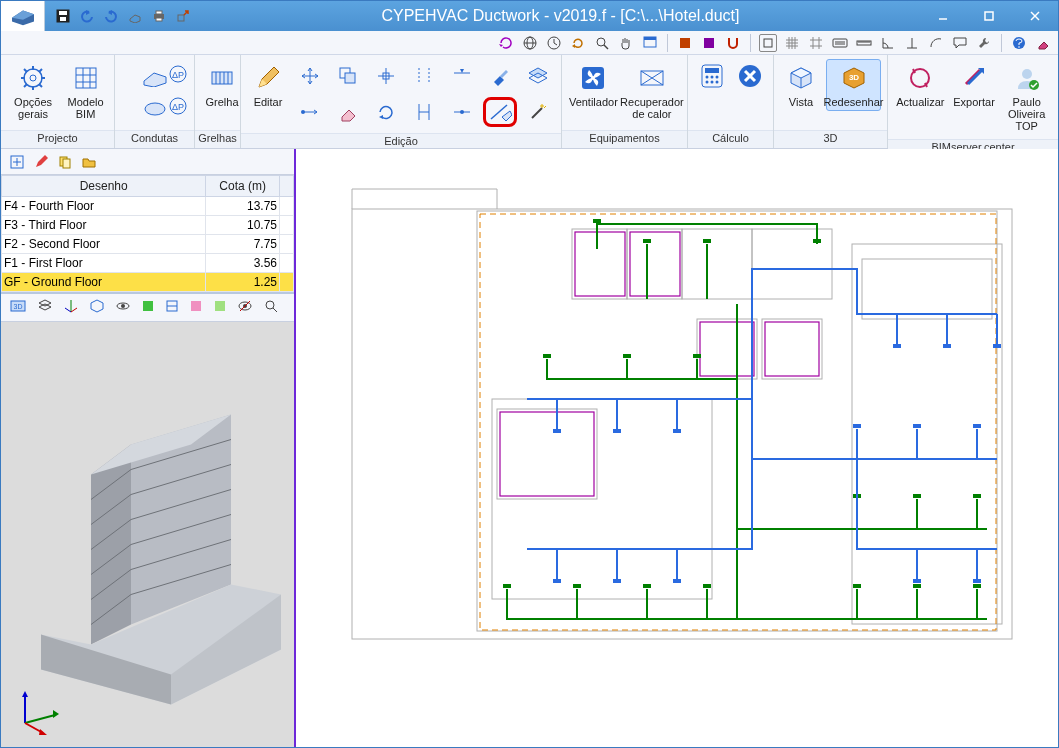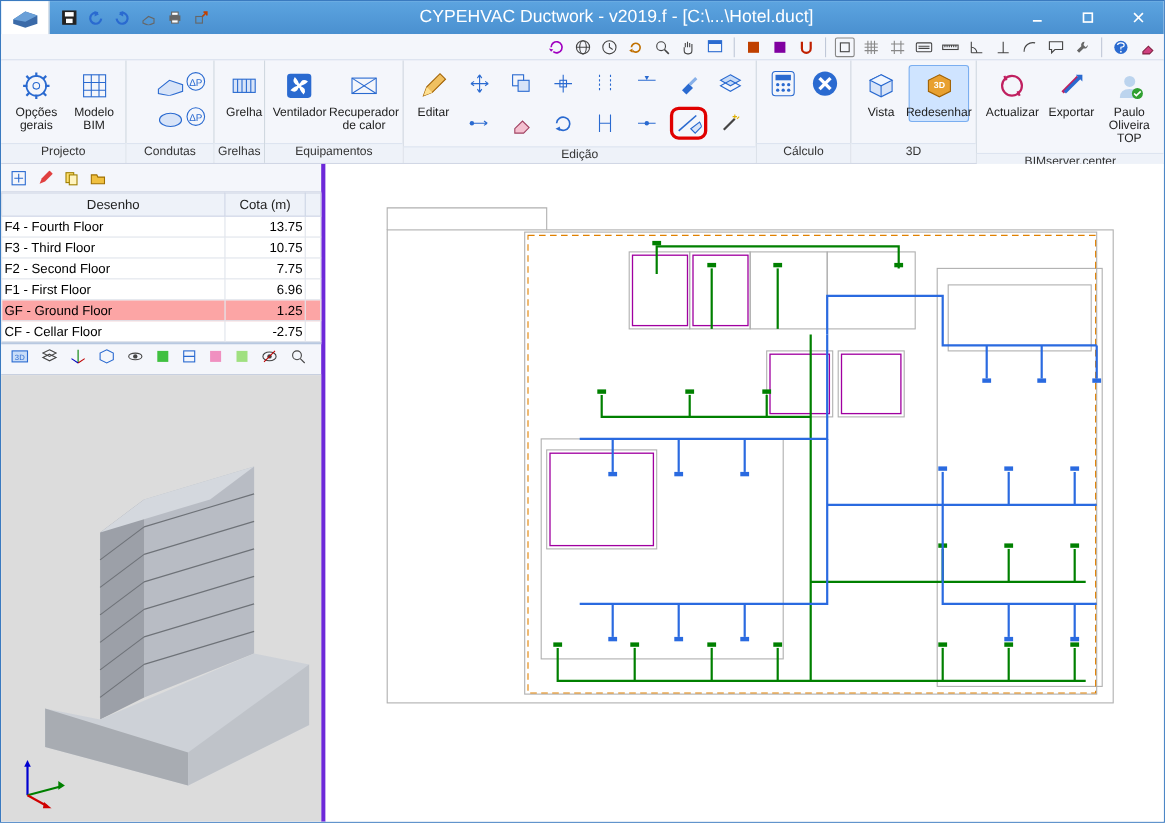--- a/index.html
+++ b/index.html
@@ -29,29 +29,29 @@
             font-size:11px; color:#222; text-align:center; padding:2px 4px; border:1px solid transparent;
             border-radius:3px; cursor:pointer; line-height:1.1; min-width:42px; }
   .bigbtn .ico { height:32px; display:flex; align-items:center; justify-content:center; margin-bottom:2px; }
   .smgrid { display:grid; grid-template-rows:repeat(2,32px); grid-auto-flow:column; gap:4px; padding-top:2px; }
   .smbtn { width:34px;height:30px; display:flex;align-items:center;justify-content:center; border:1px solid transparent; border-radius:3px; cursor:pointer;}
   .highlight-red { border:3px solid #e00000 !important; border-radius:8px; }
   .active-blue { background:#cfe4ff !important; border:1px solid #7aaef0 !important; }
 
   
   .main { display:flex; height: calc(748px - 30px - 24px - 94px - 2px); }
-  .sidepanel { width:295px; border-right:4px solid #6d28d9; display:flex; flex-direction:column; background:#f4f6fb; }
+  .sidepanel { width:295px; border-right:2px solid #6d28d9; display:flex; flex-direction:column; background:#f4f6fb; }
   .sp-toolbar { height:26px; border-bottom:1px solid #c8d0e0; display:flex; align-items:center; gap:8px; padding:0 8px;}
   .sp-toolbar span{width:16px;height:16px;cursor:pointer;display:inline-flex;align-items:center;justify-content:center;}
   .table-wrap { border-bottom:2px solid #b8c8e0; background:#fff; }
   table { width:100%; border-collapse:collapse; font-size:12px; }
   th { background:#eef2f9; border:1px solid #cdd5e5; padding:3px 6px; font-weight:normal; color:#222;}
   td { border:1px solid #e0e4ec; padding:2px 2px; }
   td.num { text-align:right; }
-  tr.sel td { background:#fca5a5; }
+  tr.sel td { background:#fde047; }
   .sp-toolbar2 { height:28px; border-bottom:1px solid #c8d0e0; display:flex; align-items:center; gap:10px; padding:0 8px;}
   .viewer3d { flex:1; background:#dcdcdc; position:relative; }
   .canvas { flex:1; background:#fff; position:relative; overflow:hidden; }
 
   .axis-gizmo { position:absolute; left:12px; bottom:12px; }
 </style>
 </head>
 <body>
 
 <div class="titlebar">
@@ -324,46 +324,20 @@
               <rect x="4" y="8" width="20" height="12" fill="#d8e4f8" stroke="#2a6ad0"></rect>
               <path d="M8 8v12M12 8v12M16 8v12M20 8v12" stroke="#2a6ad0"></path>
             </svg>
           </div>
         <span>Grelha</span>
       </div>
     </div>
     <div class="label">Grelhas</div>
   </div>
 
-  <div class="ribbon-group" style="width:126px">
-    <div class="buttons">
-      <div class="bigbtn">
-        <div class="ico">
-            <svg width="28" height="28">
-              <rect x="3" y="3" width="22" height="22" rx="3" fill="#2a6ad0"></rect>
-              <circle cx="14" cy="14" r="2" fill="#fff"></circle>
-              <path d="M14 14 Q16 6 22 10 Q18 14 14 14 M14 14 Q22 16 18 22 Q14 18 14 14 M14 14 Q12 22 6 18 Q10 14 14 14 M14 14 Q6 12 10 6 Q14 10 14 14" fill="#fff"></path>
-            </svg>
-          </div>
-        <span>Ventilador</span>
-      </div>
-      <div class="bigbtn" style="width:68px">
-        <div class="ico">
-            <svg width="28" height="28">
-              <rect x="3" y="7" width="22" height="14" fill="none" stroke="#2a6ad0"></rect>
-              <line x1="3" y1="7" x2="25" y2="21" stroke="#2a6ad0"></line>
-              <line x1="3" y1="21" x2="25" y2="7" stroke="#2a6ad0"></line>
-            </svg>
-          </div>
-        <span>Recuperador de calor</span>
-      </div>
-    </div>
-    <div class="label">Equipamentos</div>
-  </div>
-
   <div class="ribbon-group" style="flex:1">
     <div class="buttons">
       <div class="bigbtn">
         <div class="ico">
             <svg width="28" height="28">
               <path d="M5 23l3-8L20 3l5 5L13 20z" fill="#f0c060" stroke="#a06000"></path>
               <path d="M5 23l3-8 5 5z" fill="#ffe090"></path>
             </svg>
           </div>
         <span>Editar</span>
@@ -448,20 +422,46 @@
           </span>
         <span class="smbtn">
             <svg width="22" height="22">
               <line x1="5" y1="17" x2="15" y2="7" stroke="#444" stroke-width="2"></line>
               <path d="M15 3v4M13 5h4M17 7l2-2" stroke="#e0b000"></path>
             </svg>
           </span>
       </div>
     </div>
     <div class="label">Edição</div>
+  </div>
+
+  <div class="ribbon-group" style="width:126px">
+    <div class="buttons">
+      <div class="bigbtn">
+        <div class="ico">
+            <svg width="28" height="28">
+              <rect x="3" y="3" width="22" height="22" rx="3" fill="#2a6ad0"></rect>
+              <circle cx="14" cy="14" r="2" fill="#fff"></circle>
+              <path d="M14 14 Q16 6 22 10 Q18 14 14 14 M14 14 Q22 16 18 22 Q14 18 14 14 M14 14 Q12 22 6 18 Q10 14 14 14 M14 14 Q6 12 10 6 Q14 10 14 14" fill="#fff"></path>
+            </svg>
+          </div>
+        <span>Ventilador</span>
+      </div>
+      <div class="bigbtn" style="width:68px">
+        <div class="ico">
+            <svg width="28" height="28">
+              <rect x="3" y="7" width="22" height="14" fill="none" stroke="#2a6ad0"></rect>
+              <line x1="3" y1="7" x2="25" y2="21" stroke="#2a6ad0"></line>
+              <line x1="3" y1="21" x2="25" y2="7" stroke="#2a6ad0"></line>
+            </svg>
+          </div>
+        <span>Recuperador de calor</span>
+      </div>
+    </div>
+    <div class="label">Equipamentos</div>
   </div>
 
   <div class="ribbon-group" style="width:86px">
     <div class="buttons" style="justify-content:center">
       <span class="smbtn" style="width:34px;height:34px">
           <svg width="28" height="28">
             <rect x="4" y="3" width="20" height="22" rx="3" fill="none" stroke="#2a6ad0"></rect>
             <rect x="7" y="6" width="14" height="5" fill="#2a6ad0"></rect>
             <circle cx="9" cy="15" r="1.5" fill="#2a6ad0"></circle>
             <circle cx="14" cy="15" r="1.5" fill="#2a6ad0"></circle>
@@ -591,31 +591,26 @@
               <td class="num">10.75</td>
               <td></td>
             </tr>
             <tr>
               <td>F2 - Second Floor</td>
               <td class="num">7.75</td>
               <td></td>
             </tr>
             <tr>
               <td>F1 - First Floor</td>
-              <td class="num">6.96</td>
+              <td class="num">3.56</td>
               <td></td>
             </tr>
             <tr class="sel">
               <td>GF - Ground Floor</td>
               <td class="num">1.25</td>
-              <td></td>
-            </tr>
-            <tr>
-              <td>CF - Cellar Floor</td>
-              <td class="num">-2.75</td>
               <td></td>
             </tr>
           </tbody>
       </table>
     </div>
     <div class="sp-toolbar2">
       <span><svg width="18" height="16">
             <rect x="2" y="3" width="14" height="10" fill="#c8dcf8" stroke="#2a6ad0"></rect>
             <text x="9" y="11" font-size="7" text-anchor="middle" fill="#2a6ad0">3D</text>
           </svg></span>

